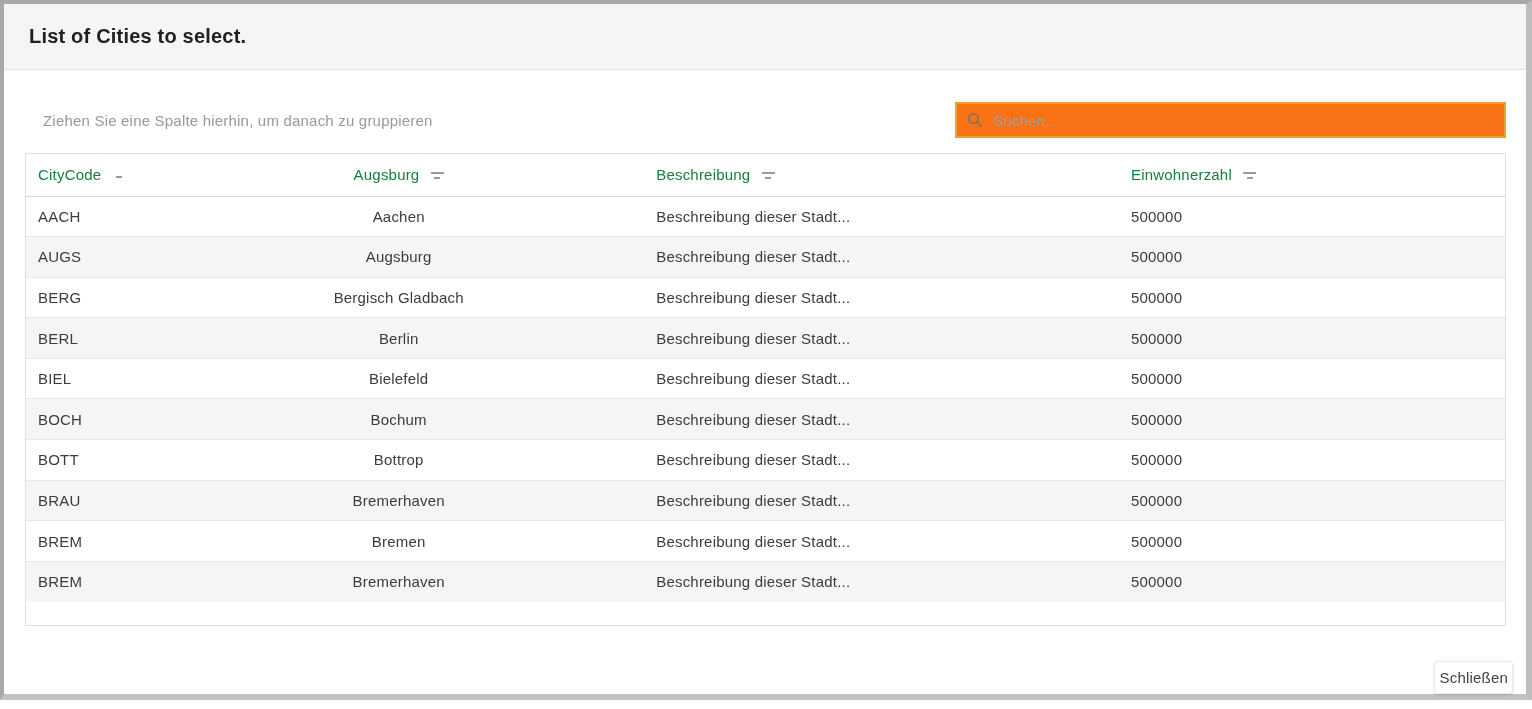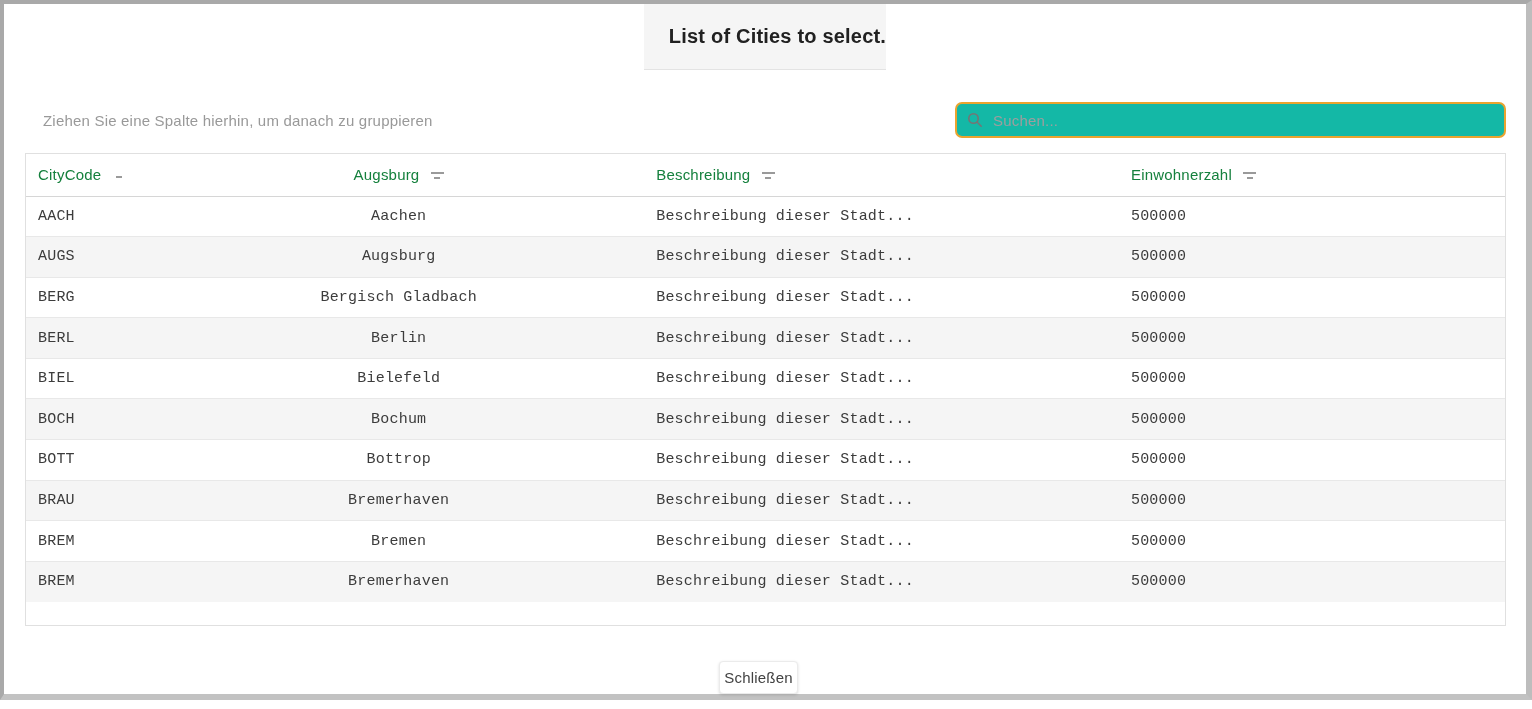--- a/index.html
+++ b/index.html
@@ -10,21 +10,21 @@
     background: #ffffff;
     overflow: hidden;
   }
   .window {
     width: 1532px; height: 700px;
     border-top: 4px solid #a9a9a9;
     border-left: 4px solid #a9a9a9;
     border-right: 6px solid #bdbdbd;
     border-bottom: 6px solid #c2c2c2;
     background: #ffffff;
-    display: flex; flex-direction: column; align-items: center;
+    display: flex; flex-direction: column;
   }
   .titlebar {
     height: 66px; flex: 0 0 66px;
     background: #f5f5f5;
     border-bottom: 1px solid #e3e3e3;
     display: flex; align-items: center;
     padding-left: 25px;
   }
   .titlebar h1 {
     margin: 0; font-size: 20px; font-weight: 700;
@@ -40,22 +40,22 @@
     margin-top: 32px; margin-bottom: 15px;
     display: flex; align-items: center; justify-content: space-between;
   }
   .group-hint {
     margin-left: 18px;
     color: #999999; font-size: 15px; letter-spacing: 0.2px;
   }
   .searchbox {
     width: 551px; height: 36px;
     border: 2px solid #eaa42f;
-    border-radius: 7px;
-    background: #14b8a6;
+    border-radius: 0;
+    background: #f97316;
     display: flex; align-items: center;
     padding: 0 10px;
   }
   .searchbox svg { flex: 0 0 auto; margin-right: 8px; }
   .searchbox input {
     border: none; outline: none; flex: 1;
     font-family: "Liberation Sans", sans-serif;
     font-size: 15px; color: #424242; letter-spacing: 0.2px;
     background: transparent;
   }
@@ -80,21 +80,21 @@
     padding: 0 12px;
     border-bottom: 1px solid #d6d6d6;
     background: #fff;
     white-space: nowrap; overflow: hidden;
     cursor: pointer;
   }
   td {
     height: 40.6px;
     font-size: 15px; color: #3c3c3c; letter-spacing: 0.2px;
     padding: 0 12px;
-    white-space: nowrap; overflow: hidden; font-family: Liberation Mono, monospace;
+    white-space: nowrap; overflow: hidden;
   }
   tbody tr { border-top: 1px solid #e8e8e8; background: #ffffff; }
   tbody tr:nth-child(even) { background: #f5f5f5; }
   .al-left { text-align: left; }
   .al-center { text-align: center; }
   .filter-icon {
     display: inline-block; vertical-align: middle;
     width: 13px; margin-left: 7px; position: relative; top: -1px;
   }
   .filter-icon .l1 { height: 2px; width: 13px; background: #9a9a9a; }

